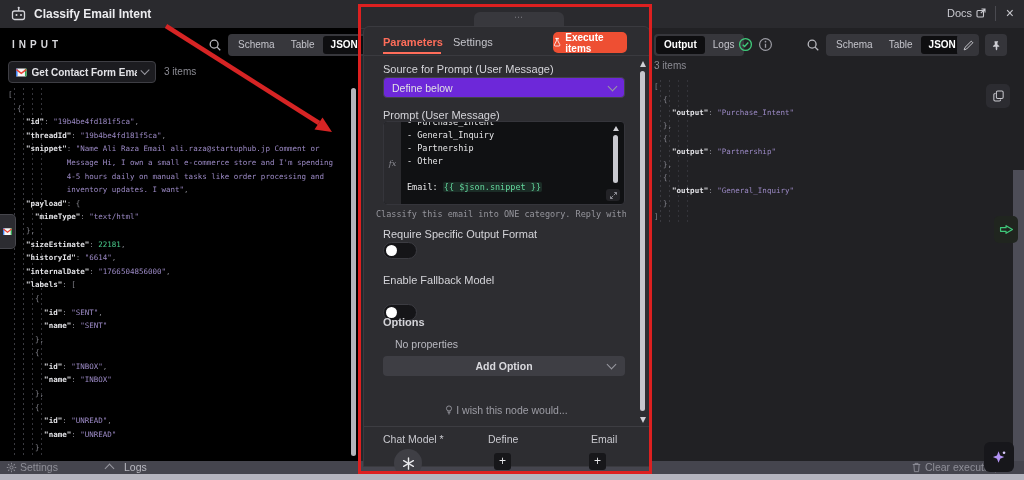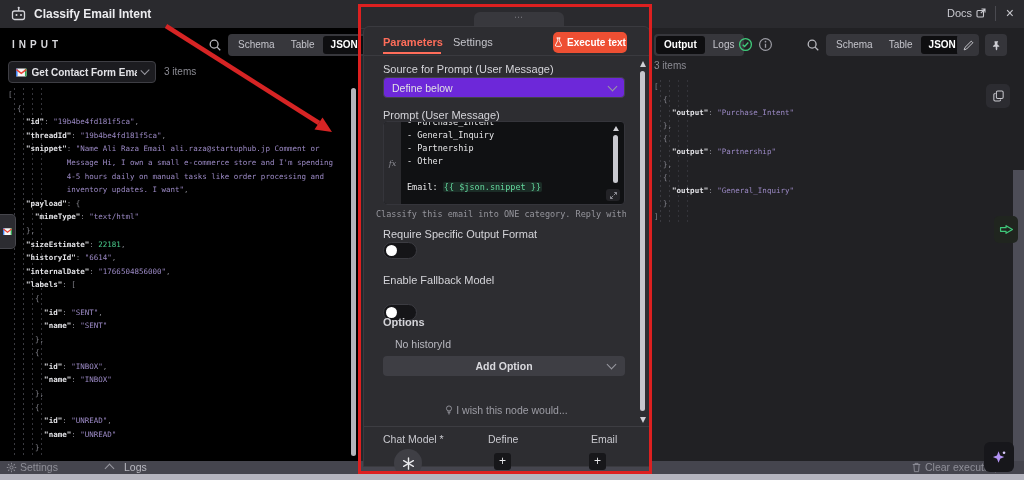--- a/index.html
+++ b/index.html
@@ -209,21 +209,21 @@
 
   <div class="abs" id="center-panel">
     <div class="abs" id="tab-params">Parameters</div>
     <div class="abs" id="tab-underline"></div>
     <div class="abs" id="tab-settings">Settings</div>
     <div class="abs" id="tabs-line"></div>
     <div class="abs" id="exec-btn">
       <svg width="9" height="11" viewBox="0 0 14 16">
         <path d="M4.5 1h5M5.8 1v4.2l-3.4 6.6A1.7 1.7 0 0 0 3.9 14h6.2a1.7 1.7 0 0 0 1.5-2.2L8.2 5.2V1" fill="none" stroke="#ffffff" stroke-width="1.4" stroke-linecap="round"></path>
       </svg>
-      <span>Execute text</span>
+      <span>Execute items</span>
     </div>
 
     <div class="abs flabel c-label" id="src-label">Source for Prompt (User Message)</div>
     <div class="abs" id="define-select">
       <span>Define below</span>
       <span class="chev" style="margin-top:-3px"></span>
     </div>
 
     <div class="abs flabel c-label" id="prompt-label">Prompt (User Message)</div>
     <div class="abs" id="editor">
@@ -243,21 +243,21 @@
     <div class="abs toggle" id="toggle1">
         <div class="knob"></div>
       </div>
 
     <div class="abs flabel c-label" id="fb-label">Enable Fallback Model</div>
     <div class="abs toggle" id="toggle2">
         <div class="knob"></div>
       </div>
 
     <div class="abs flabel c-label" id="opt-label">Options</div>
-    <div class="abs" id="noprops">No historyId</div>
+    <div class="abs" id="noprops">No properties</div>
     <div class="abs" id="wish">
       <svg width="8" height="10" viewBox="0 0 10 13" style="vertical-align:-1px">
         <circle cx="5" cy="4.5" r="3.3" fill="none" stroke="#9d9da5" stroke-width="1.1"></circle>
         <path d="M3.8 8v2h2.4V8M4 11.5h2" stroke="#9d9da5" stroke-width="1.1" fill="none"></path>
       </svg>
       <span>I wish this node would...</span>
     </div>
 
     <div class="abs" id="add-option">
       <span>Add Option</span>

